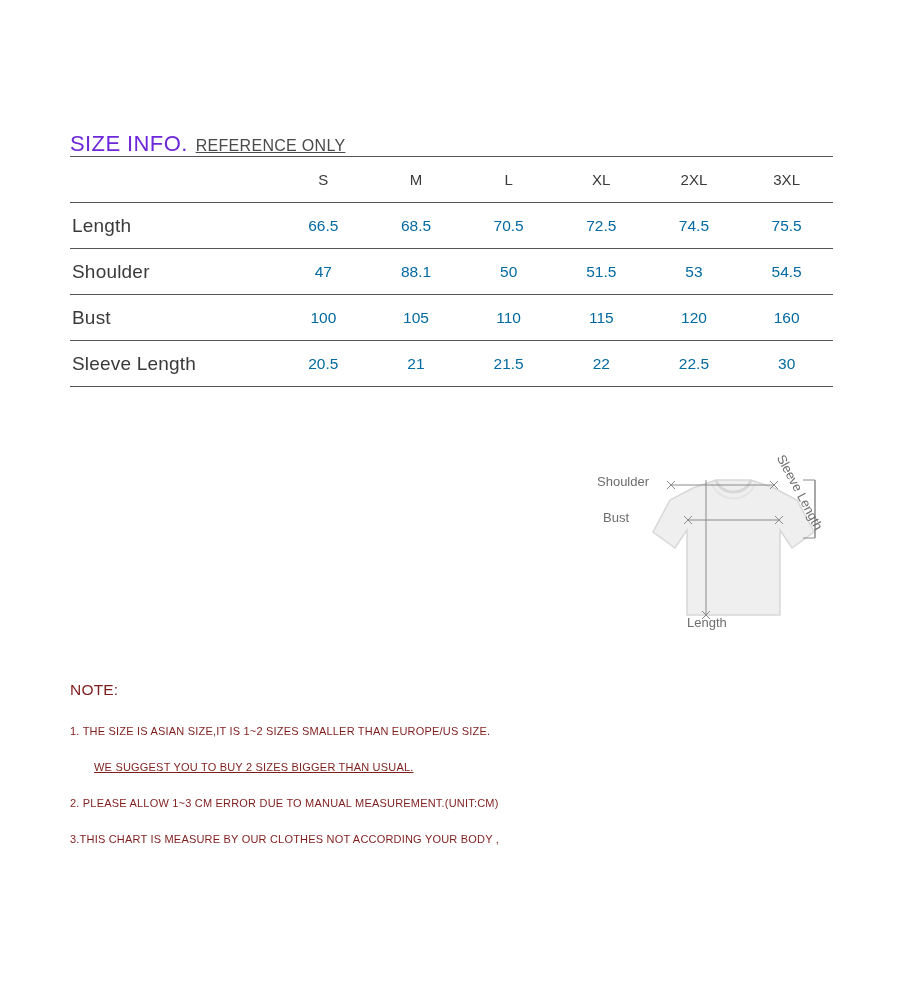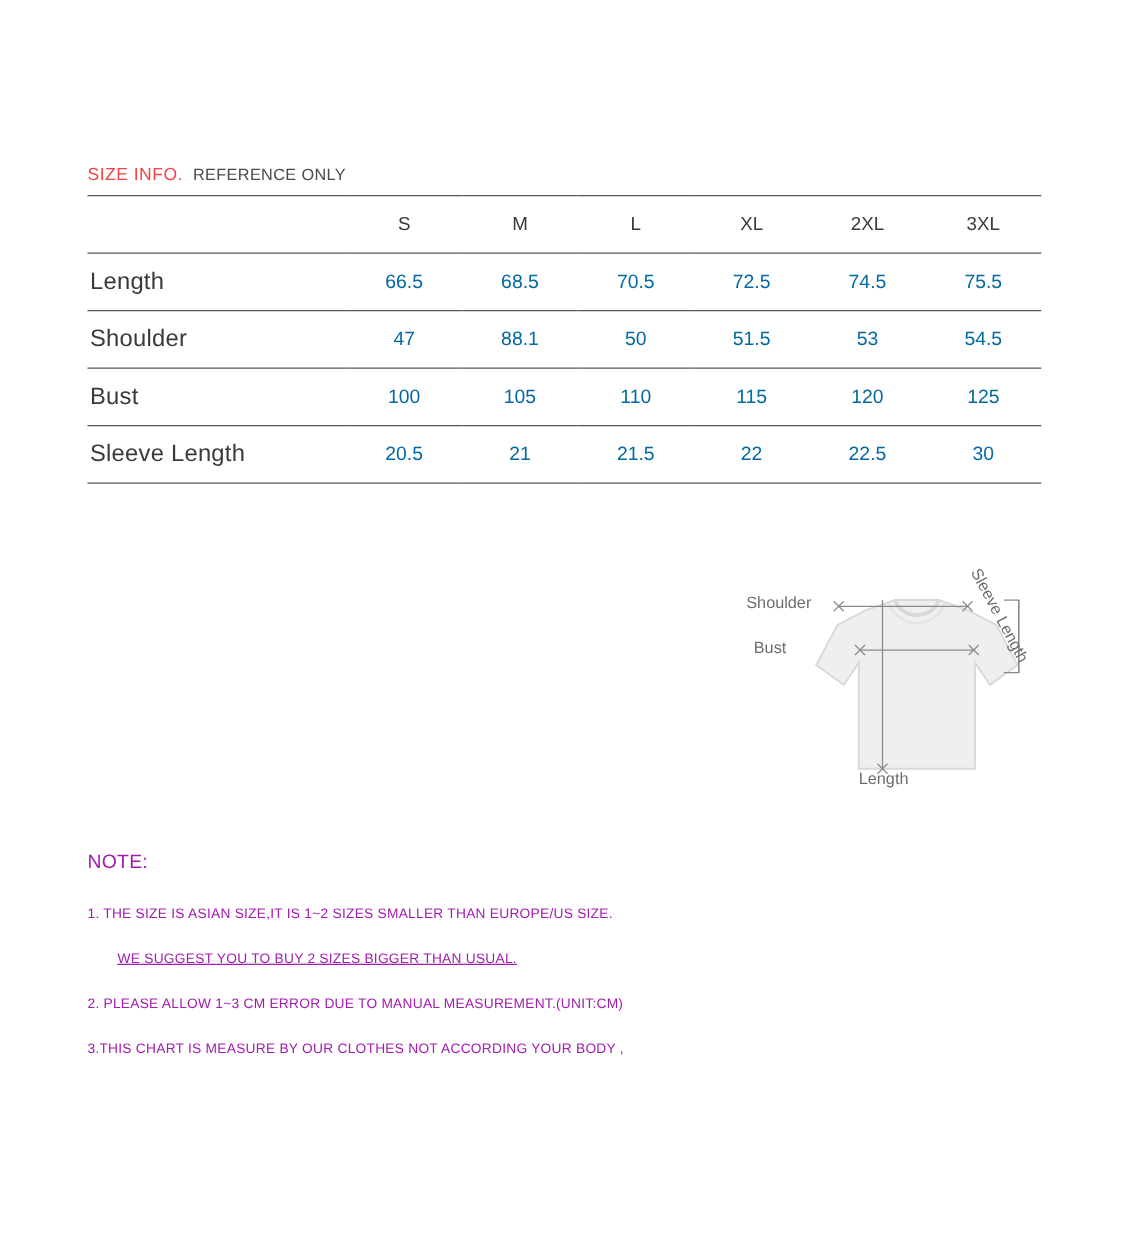--- a/index.html
+++ b/index.html
@@ -26,28 +26,29 @@
   
   .size-info-head {
     position: absolute;
     left: 70px;
     top: 131px;
     display: flex;
     align-items: baseline;
     gap: 8px;
   }
   .size-info-title {
-    font-size: 14px;
+    font-size: 22px;
     letter-spacing: 0.4px;
-    color: #ef4444;
+    color: #6d28d9;
   }
   .size-info-sub {
-    font-size: 13px;
+    font-size: 16px;
     letter-spacing: 0.3px;
     color: #4a4a4a;
+    text-decoration: underline;
   }
 
   
   .size-table {
     position: absolute;
     left: 70px;
     top: 156px;
     width: 763px;
     border-collapse: collapse;
   }
@@ -112,21 +113,21 @@
     transform: rotate(62deg);
     transform-origin: left top;
   }
 
   
   .notes {
     position: absolute;
     left: 70px;
     top: 681px;
     width: 800px;
-    color: #a21caf;
+    color: #7f1d1d;
   }
   .notes .note-title {
     font-size: 15.5px;
     margin-bottom: 14px;
     letter-spacing: 0.2px;
   }
   .notes .note-line {
     font-size: 11px;
     line-height: 36px;
     letter-spacing: 0.2px;
@@ -178,21 +179,21 @@
         <td>53</td>
         <td>54.5</td>
       </tr>
       <tr>
         <th class="rowhead">Bust</th>
         <td>100</td>
         <td>105</td>
         <td>110</td>
         <td>115</td>
         <td>120</td>
-        <td>125</td>
+        <td>160</td>
       </tr>
       <tr>
         <th class="rowhead">Sleeve Length</th>
         <td>20.5</td>
         <td>21</td>
         <td>21.5</td>
         <td>22</td>
         <td>22.5</td>
         <td>30</td>
       </tr>

